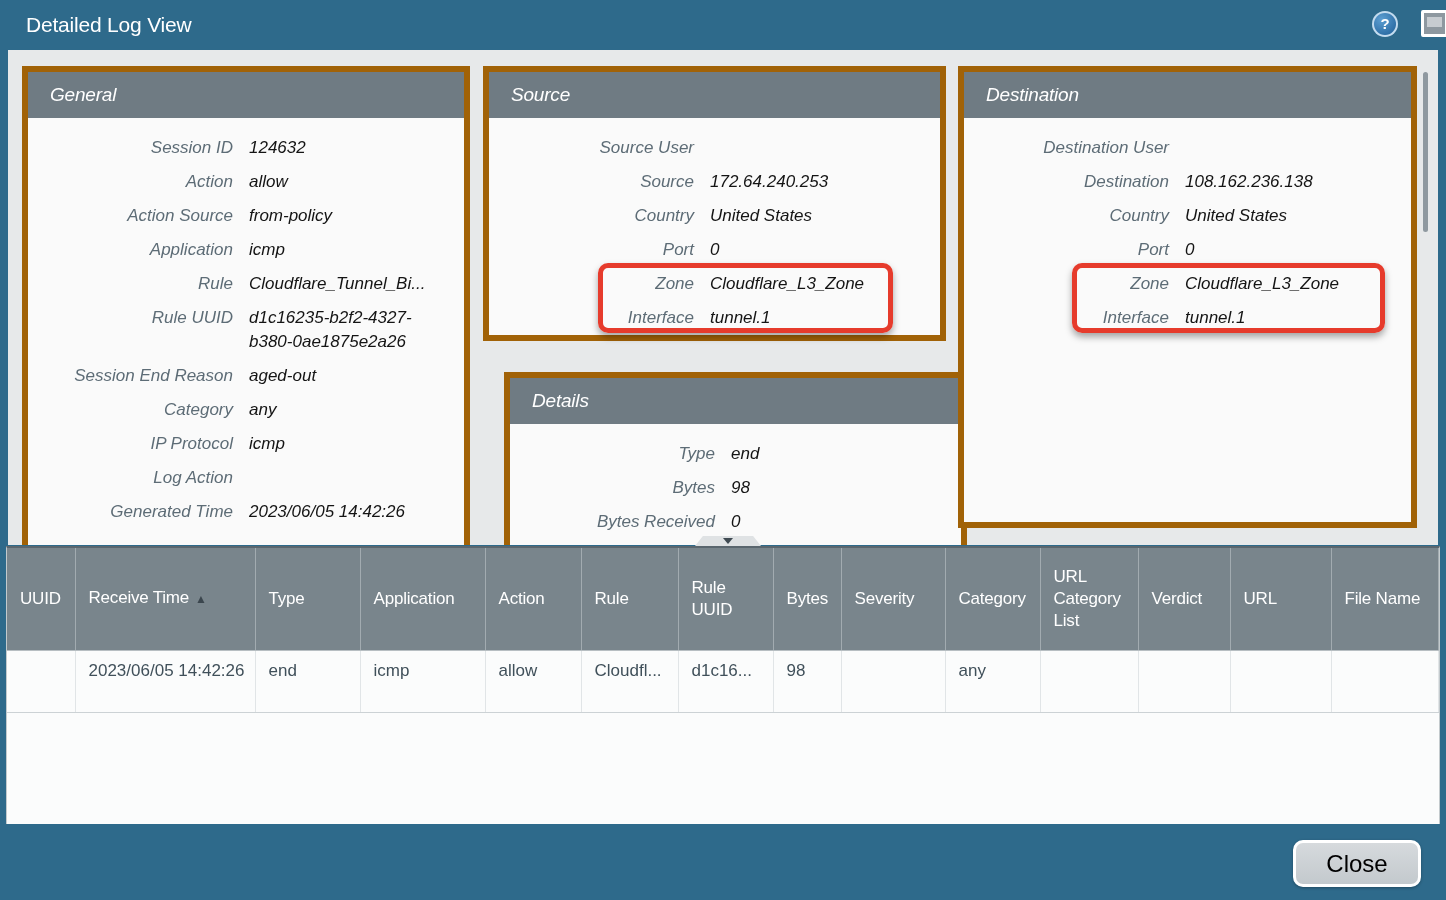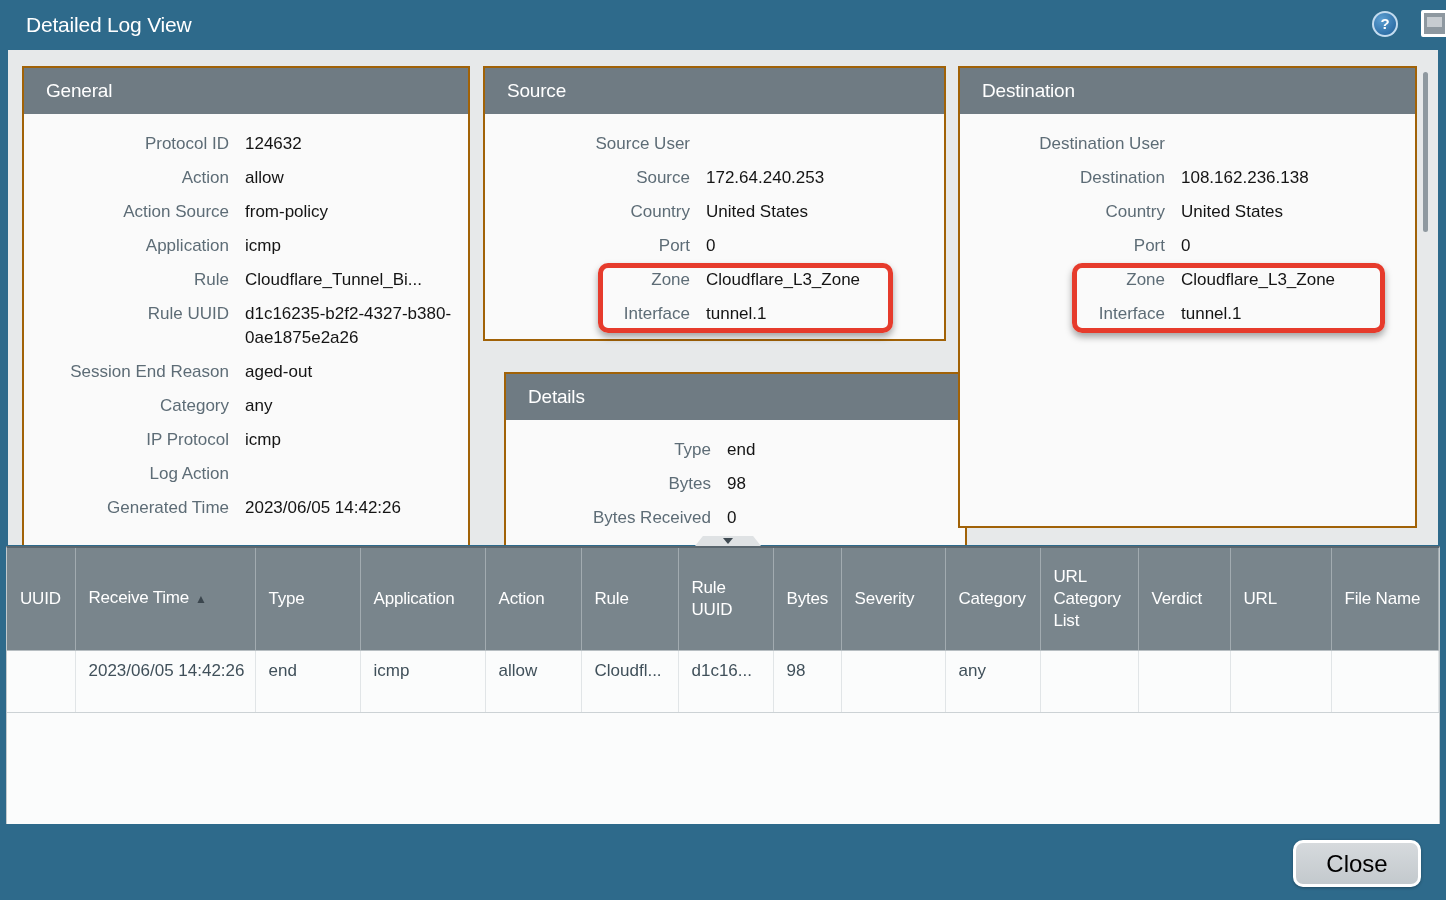--- a/index.html
+++ b/index.html
@@ -16,21 +16,21 @@
   #help-ic .inner { position:absolute; inset:2px; border-radius:50%;
              background:radial-gradient(circle at 35% 30%, #5d9fd2, #1e5e97);
              color:#fff; font-weight:bold; font-size:15px; text-align:center; line-height:22px; }
   #win-ic { position:absolute; right:10px; top:10px; width:27px; height:27px;
             border:3px solid #fff; border-radius:2px; background:#8e98a0; cursor:pointer; }
   #win-ic .pane { position:absolute; left:3px; right:3px; top:4px; height:10px; background:#c7ccd1; }
 
   
   #topc { position:absolute; left:8px; top:50px; width:1430px; height:495px;
           background:#e7e9ea; overflow:hidden; }
-  .panel { position:absolute; background:#fafafa; border:2px solid #a16207; overflow:hidden; }
+  .panel { position:absolute; background:#fafafa; border:6px solid #a16207; overflow:hidden;font-style:italic; }
   .phead { height:46px; background:#6f7b83; color:#fff; font-size:19px;
            line-height:46px; padding-left:22px; letter-spacing:-0.2px; }
   .pbody { padding-top:13px; }
   .frow  { display:flex; padding:5px 0; font-size:17px; line-height:24px; }
   .flabel{ width:205px; margin-right:16px; text-align:right; color:#5d6c76; flex:none; }
   .fvalue{ flex:1; color:#141414; padding-right:16px; word-break:break-word; }
 
   #p-general     { left:14px;  top:16px;  width:448px; height:600px; }
   #p-source      { left:475px; top:16px;  width:463px; height:275px; }
   #p-details     { left:496px; top:322px; width:463px; height:300px; }
@@ -87,21 +87,21 @@
       <div class="pane"></div>
     </div>
   </div>
 
   <div id="topc">
 
     <div class="panel" id="p-general">
       <div class="phead">General</div>
       <div class="pbody">
         <div class="frow">
-            <span class="flabel">Protocol ID</span>
+            <span class="flabel">Session ID</span>
             <span class="fvalue">124632</span>
           </div>
         <div class="frow">
             <span class="flabel">Action</span>
             <span class="fvalue">allow</span>
           </div>
         <div class="frow">
             <span class="flabel">Action Source</span>
             <span class="fvalue">from-policy</span>
           </div>

